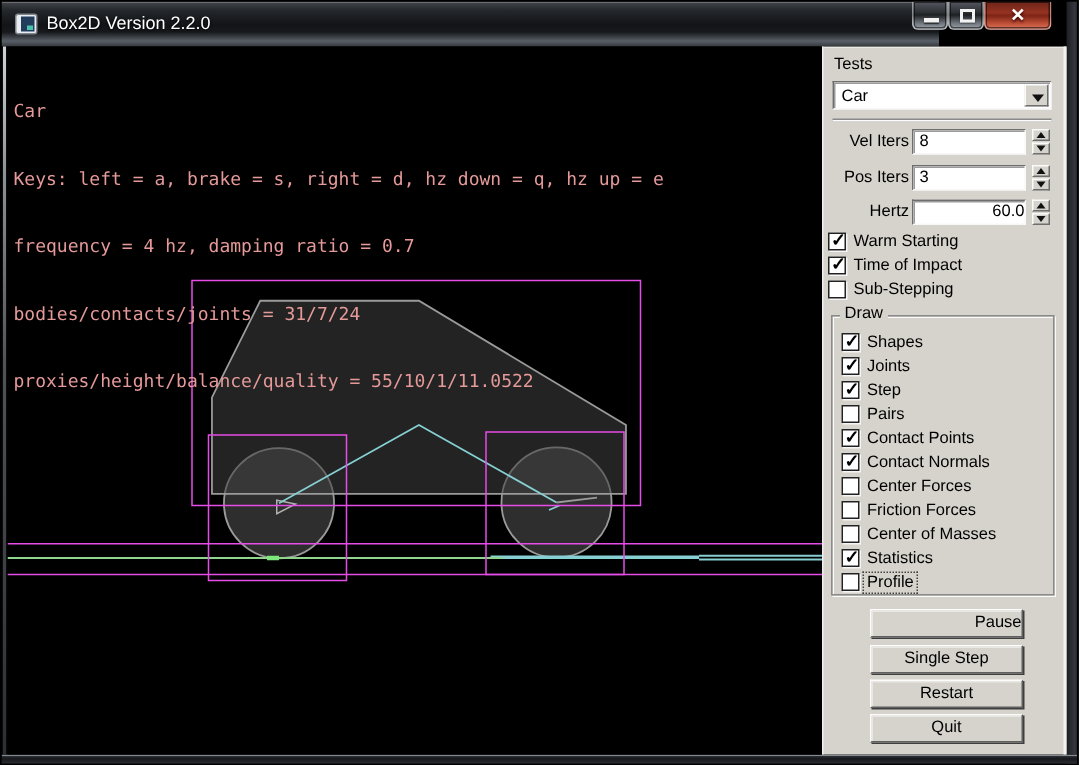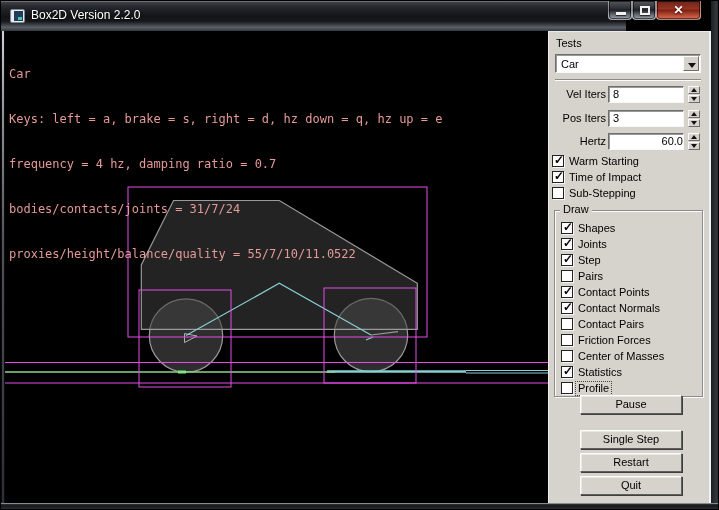--- a/index.html
+++ b/index.html
@@ -145,21 +145,21 @@
         <rect x="123" y="156" width="299" height="150"></rect>
         <rect x="134" y="259" width="92" height="97"></rect>
         <rect x="319" y="257" width="92" height="95"></rect>
       </g>
     </svg>
     <div id="info">
       <div>Car</div>
       <div>Keys: left = a, brake = s, right = d, hz down = q, hz up = e</div>
       <div>frequency = 4 hz, damping ratio = 0.7</div>
       <div>bodies/contacts/joints = 31/7/24</div>
-      <div>proxies/height/balance/quality = 55/7/10/11.0522</div>
+      <div>proxies/height/balance/quality = 55/10/1/11.0522</div>
     </div>
   </div>
 
   <div id="sidebar">
     <div class="lbl" style="left:7px;top:6px;text-align:center;">Tests</div>
 
     <div id="combo">
       <div class="val">Car</div>
       <div class="drop">
           <div class="tri"></div>
@@ -250,40 +250,40 @@
       <div class="cl">Contact Points</div>
     </div>
     <div class="cb checked" style="left:12px;top:271px;">
       <div class="box">
           <div class="mark">✓</div>
         </div>
       <div class="cl">Contact Normals</div>
     </div>
     <div class="cb" style="left:12px;top:287px;">
       <div class="box"></div>
-      <div class="cl">Contact Pairs</div>
+      <div class="cl">Center Forces</div>
     </div>
     <div class="cb" style="left:12px;top:303px;">
       <div class="box"></div>
       <div class="cl">Friction Forces</div>
     </div>
     <div class="cb" style="left:12px;top:319px;">
       <div class="box"></div>
       <div class="cl">Center of Masses</div>
     </div>
     <div class="cb checked" style="left:12px;top:335px;">
       <div class="box">
           <div class="mark">✓</div>
         </div>
       <div class="cl">Statistics</div>
     </div>
     <div class="cb" style="left:12px;top:351px;">
       <div class="box"></div>
       <div class="cl focus">Profile</div>
     </div>
 
-    <div class="pbtn" style="top:364px;">Pause</div>
+    <div class="pbtn" style="top:375px;text-align:right;">Pause</div>
     <div class="pbtn" style="top:399px;">Single Step</div>
     <div class="pbtn" style="top:422px;">Restart</div>
     <div class="pbtn" style="top:445px;">Quit</div>
   </div>
 
 </div>
 
 </body></html>

